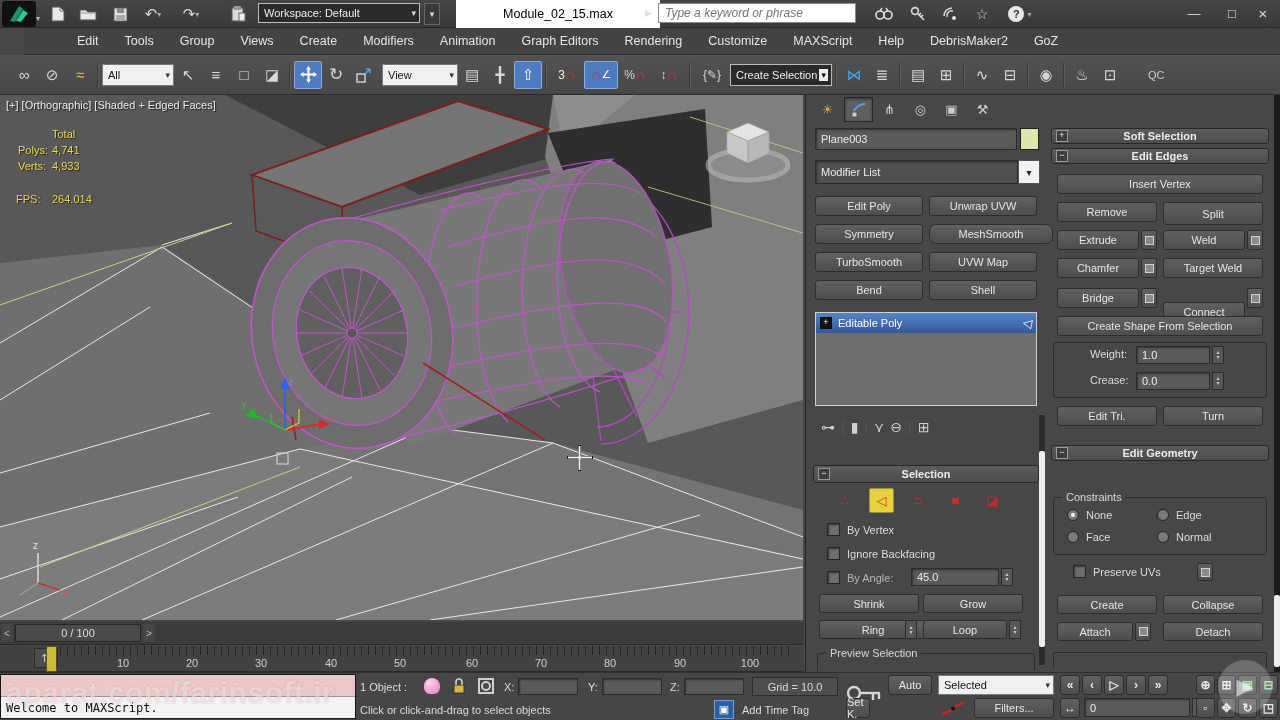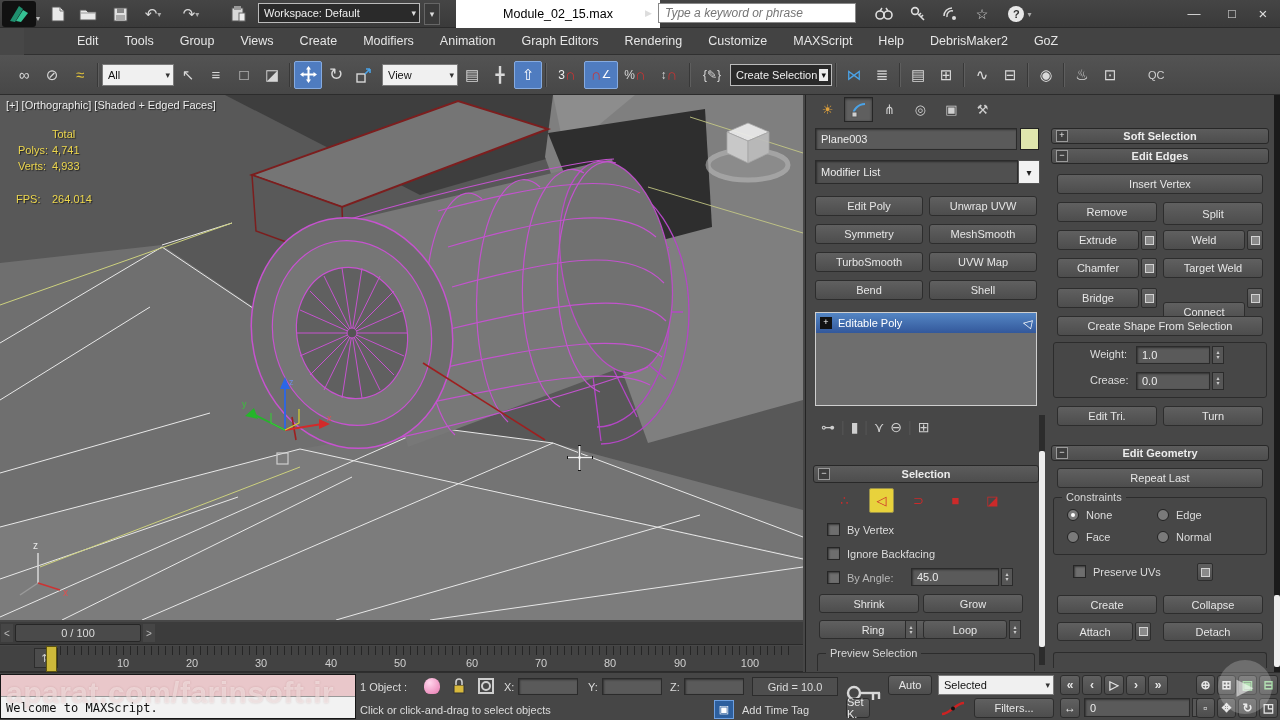--- a/index.html
+++ b/index.html
@@ -486,21 +486,21 @@
 
     <div class="a btn" style="left:9px;top:101px;width:108px;height:20px;">
         <span>Edit Poly</span>
       </div>
     <div class="a btn" style="left:123px;top:101px;width:108px;height:20px;">
         <span>Unwrap UVW</span>
       </div>
     <div class="a btn" style="left:9px;top:129px;width:108px;height:20px;">
         <span>Symmetry</span>
       </div>
-    <div class="a btn" style="left:123px;top:129px;width:108px;height:20px;">
+    <div class="a btn" style="left:123px;top:129px;width:124px;height:20px;border-radius:7px;">
         <span>MeshSmooth</span>
       </div>
     <div class="a btn" style="left:9px;top:157px;width:108px;height:20px;">
         <span>TurboSmooth</span>
       </div>
     <div class="a btn" style="left:123px;top:157px;width:108px;height:20px;">
         <span>UVW Map</span>
       </div>
     <div class="a btn" style="left:9px;top:185px;width:108px;height:20px;">
         <span>Bend</span>
@@ -660,23 +660,20 @@
         <span>Edit Tri.</span>
       </div>
     <div class="a btn" style="left:357px;top:311px;width:100px;height:20px;justify-content:center;">
         <span>Turn</span>
       </div>
 
     <div class="a roll" style="left:245px;top:350px;width:218px;height:16px;">
       <span class="pm">−</span>
       <span>Edit Geometry</span>
     </div>
-    <div class="a btn" style="left:251px;top:373px;width:206px;height:20px;">
-        <span>Repeat Last</span>
-      </div>
     <div class="a group" style="left:247px;top:402px;width:214px;height:58px;">
       <span class="grouplabel">Constraints</span>
     </div>
     <div class="a row" style="left:261px;top:414px;gap:7px;">
       <div class="radio sel"></div>
         <span class="lbl">None</span>
     </div>
     <div class="a row" style="left:351px;top:414px;gap:7px;">
       <div class="radio"></div>
         <span class="lbl">Edge</span>

